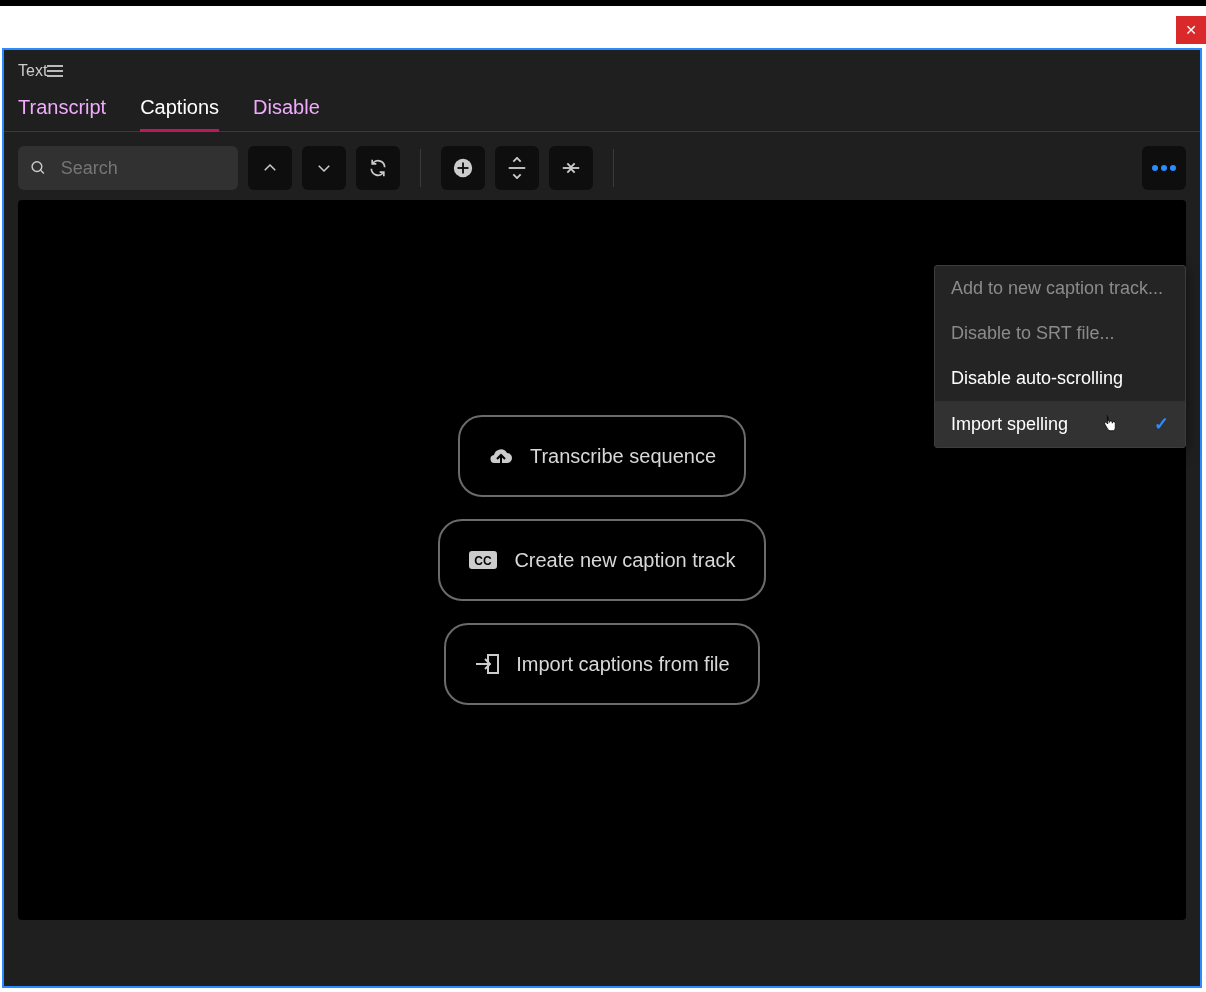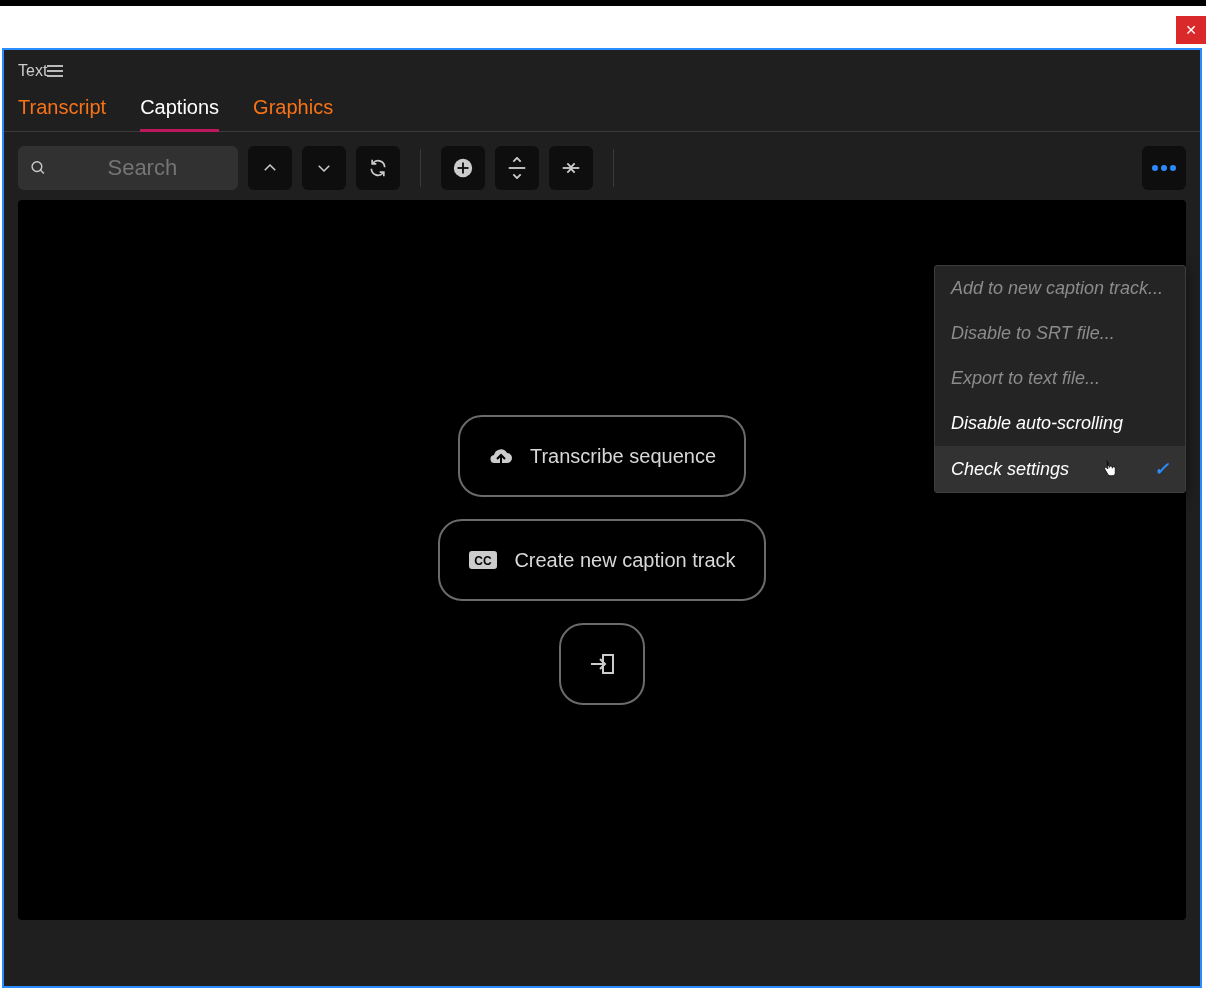--- a/index.html
+++ b/index.html
@@ -52,21 +52,21 @@
     height: 2px; background: #bbb;
   }
   .tabs {
     display: flex;
     gap: 34px;
     padding: 10px 14px 0 14px;
     font-size: 20px;
     border-bottom: 1px solid #3a3a3a;
   }
   .tab {
-    color: #f97316;
+    color: #f0abfc;
     padding-bottom: 10px;
     cursor: pointer;
   }
   .tab.active {
     color: #fff;
     border-bottom: 3px solid #be185d;
     margin-bottom: -1px;
   }
   .toolbar {
     display: flex;
@@ -83,23 +83,22 @@
     width: 220px;
     border-radius: 6px;
     padding: 0 12px;
     box-sizing: border-box;
   }
   .search-box input {
     background: transparent;
     border: none;
     outline: none;
     color: #fca5a5;
-    font-size: 22px;
+    font-size: 18px;
     width: 100%;
-    text-align: center;
   }
   .tool-btn {
     width: 44px; height: 44px;
     background: #0e0e0e;
     border-radius: 6px;
     display: flex;
     align-items: center;
     justify-content: center;
     cursor: pointer;
   }
@@ -162,21 +161,20 @@
   }
   .dropdown-item {
     padding: 12px 16px;
     font-size: 18px;
     color: #8b8b8b;
     cursor: pointer;
     display: flex;
     align-items: center;
     justify-content: space-between;
     position: relative;
-    font-style: italic;
   }
   .dropdown-item.enabled { color: #ffffff; }
   .dropdown-item.hover {
     background: #323232;
     color: #fff;
   }
   .check-mark {
     color: #2a8cff;
     font-size: 18px;
     font-weight: bold;
@@ -206,21 +204,21 @@
     <div class="hamburger">
       <div></div>
         <div></div>
         <div></div>
     </div>
   </div>
 
   <div class="tabs">
     <div class="tab">Transcript</div>
     <div class="tab active">Captions</div>
-    <div class="tab">Graphics</div>
+    <div class="tab">Disable</div>
   </div>
 
   <div class="toolbar">
     <div class="search-box">
       <svg class="icon" width="20" height="20" viewBox="0 0 24 24">
         <circle cx="10" cy="10" r="7"></circle>
           <line x1="20" y1="20" x2="15" y2="15"></line>
       </svg>
       <input type="text" placeholder="Search" style="">
     </div>
@@ -299,39 +297,37 @@
       </svg>
       <span>Create new caption track</span>
     </div>
 
     <div class="pill-btn">
       <svg width="26" height="22" viewBox="0 0 26 22">
         <rect x="14" y="2" width="10" height="18" stroke="#ccc" stroke-width="2" fill="none"></rect>
         <line x1="2" y1="11" x2="16" y2="11" stroke="#ccc" stroke-width="2"></line>
         <polyline points="11,6 16,11 11,16" stroke="#ccc" stroke-width="2" fill="none"></polyline>
       </svg>
+      <span>Import captions from file</span>
     </div>
 
   </div>
 
   <div class="dropdown">
     <div class="dropdown-item">
       <span>Add to new caption track...</span>
     </div>
     <div class="dropdown-item">
       <span>Disable to SRT file...</span>
     </div>
-    <div class="dropdown-item">
-      <span>Export to text file...</span>
-    </div>
     <div class="dropdown-item enabled">
       <span>Disable auto-scrolling</span>
     </div>
     <div class="dropdown-item enabled hover">
-      <span>Check settings</span>
+      <span>Import spelling</span>
       <svg class="cursor-hand" viewBox="0 0 24 24">
         <path d="M9 3v9l-2-2c-1-1-3 0-2 2l4 7c1 1 2 2 4 2h3c2 0 3-2 3-4v-6c0-1-1-2-2-2s-2 1-2 2v-1c0-1-1-2-2-2s-2 1-2 2v-1c0-1-1-2-2-2V3c0-1-1-2-2-2S9 2 9 3z" fill="#fff" stroke="#000" stroke-width="1"></path>
       </svg>
       <span class="check-mark">✓</span>
     </div>
   </div>
 
 </div>
 
 </body></html>

